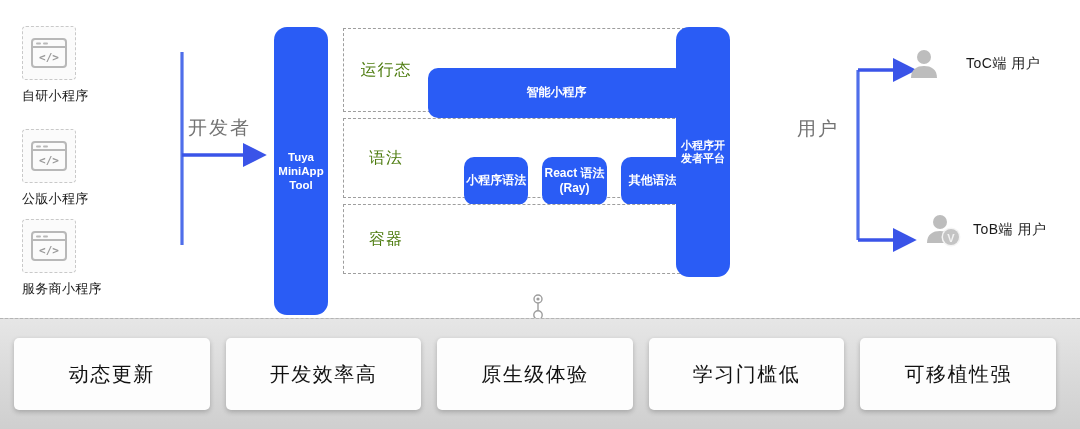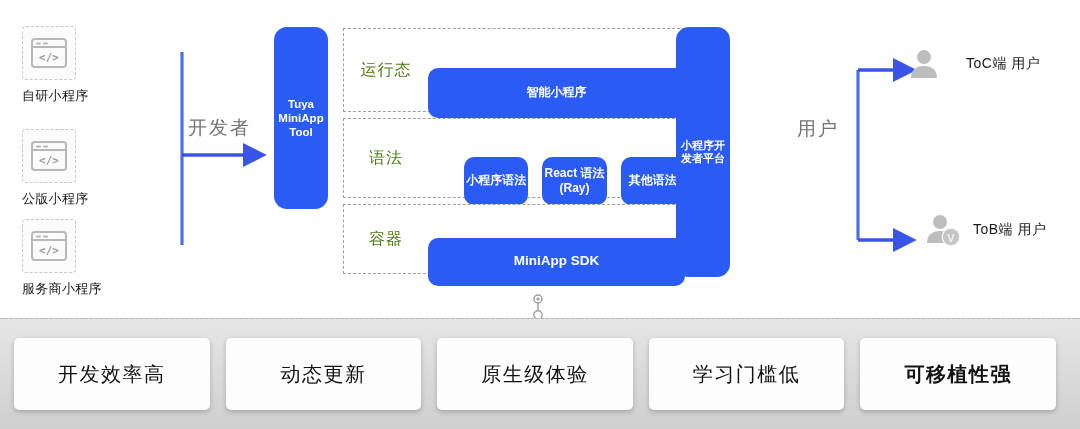--- a/index.html
+++ b/index.html
@@ -32,21 +32,21 @@
   .srcnode.n1{left:22px;top:26px;}
   .srcnode.n2{left:22px;top:129px;}
   .srcnode.n3{left:22px;top:219px;}
 
   
   .pill{
     position:absolute;background:#2a5cf5;border-radius:13px;
     color:#fff;display:flex;align-items:center;justify-content:center;
     text-align:center;line-height:1.22;font-weight:bold;
   }
-  #tuya-tool{left:274px;top:27px;width:54px;height:182px;font-size:11.5px;}
+  #tuya-tool{left:274px;top:27px;width:54px;height:288px;font-size:11.5px;}
   #dev-platform{left:676px;top:27px;width:54px;height:250px;font-size:11px;}
 
   
   .layer{
     position:absolute;left:343px;width:357px;box-sizing:border-box;
     border:1.6px dashed #9e9e9e;background:#fff;
     display:flex;align-items:center;
   }
   #layer-runtime{top:28px;height:84px;}
   #layer-syntax{top:118px;height:80px;gap:36px;}
@@ -94,21 +94,21 @@
     padding:0 14px;box-sizing:border-box;
   }
   .fcard{
     flex:1;height:72px;margin:0 8px;
     background:#fdfdfd;border-radius:5px;
     box-shadow:0 2px 5px rgba(0,0,0,.22);
     display:flex;align-items:center;justify-content:center;
     font-size:20px;color:#111;letter-spacing:1.5px;font-weight:normal;
   }
   .fcard:first-child{margin-left:0;}
-  .fcard:last-child{margin-right:10px;font-weight:bold;}
+  .fcard:last-child{margin-right:10px;}
 </style>
 </head>
 <body>
 
 <div id="stage">
 
   <div id="diagram">
 
     <svg class="wires" viewBox="0 0 1080 318">
       <defs>
@@ -212,23 +212,20 @@
             <div>React 语法</div>
             <div>(Ray)</div>
           </div>
         </div>
         <div class="chip sx">其他语法</div>
       </div>
     </div>
 
     <div class="layer" id="layer-container">
       <div class="layer-title">容器</div>
-      <div class="layer-body">
-        <div class="chip sdk">MiniApp SDK</div>
-      </div>
     </div>
 
     <div class="pill" id="dev-platform">
       <div>
         <div>小程序开</div>
         <div>发者平台</div>
       </div>
     </div>
 
     <div class="usernode" id="user-toc">
@@ -253,20 +250,20 @@
     <svg id="anchor" viewBox="0 0 14 26">
       <circle cx="7" cy="5" r="4" fill="none" stroke="#9d9d9d" stroke-width="1.4"></circle>
       <circle cx="7" cy="5" r="1.6" fill="#9d9d9d"></circle>
       <line x1="7" y1="9" x2="7" y2="18" stroke="#9d9d9d" stroke-width="1.4"></line>
       <circle cx="7" cy="21" r="4.2" fill="#ffffff" stroke="#9d9d9d" stroke-width="1.4"></circle>
     </svg>
 
   </div>
 
   <div id="features">
+    <div class="fcard">动态更新</div>
     <div class="fcard">开发效率高</div>
-    <div class="fcard">动态更新</div>
     <div class="fcard">原生级体验</div>
     <div class="fcard">学习门槛低</div>
     <div class="fcard">可移植性强</div>
   </div>
 
 </div>
 
 </body></html>

